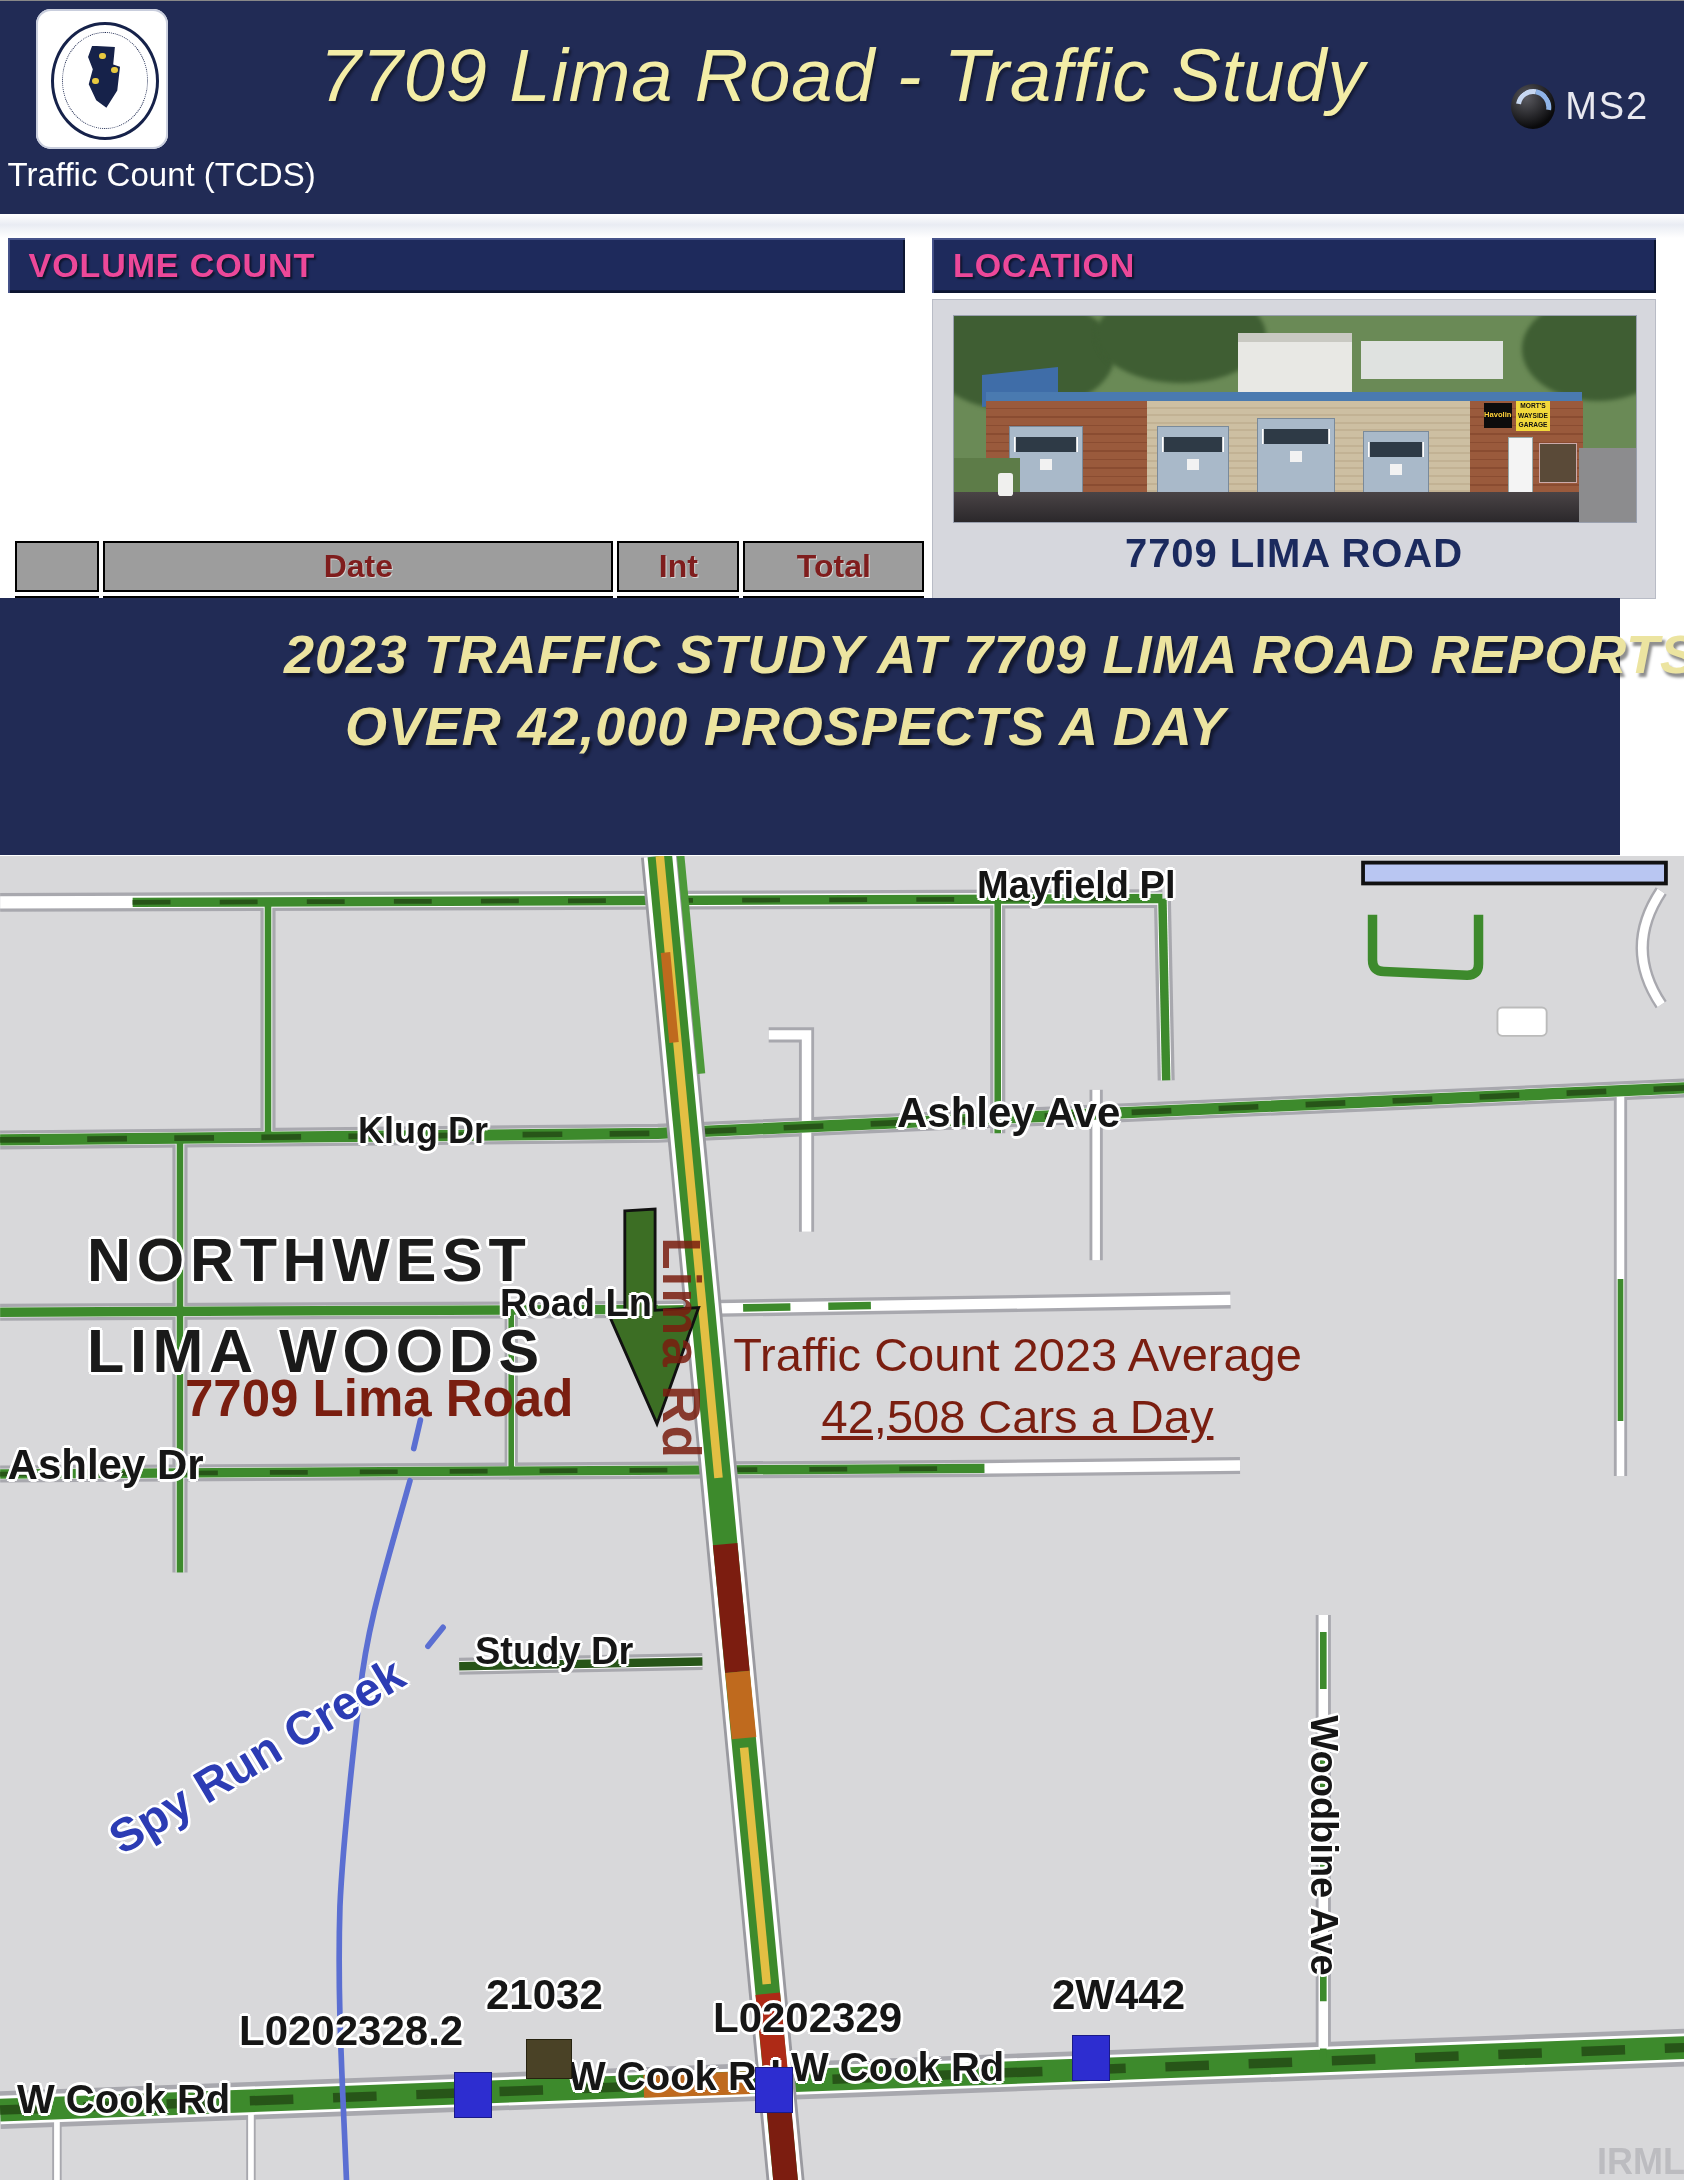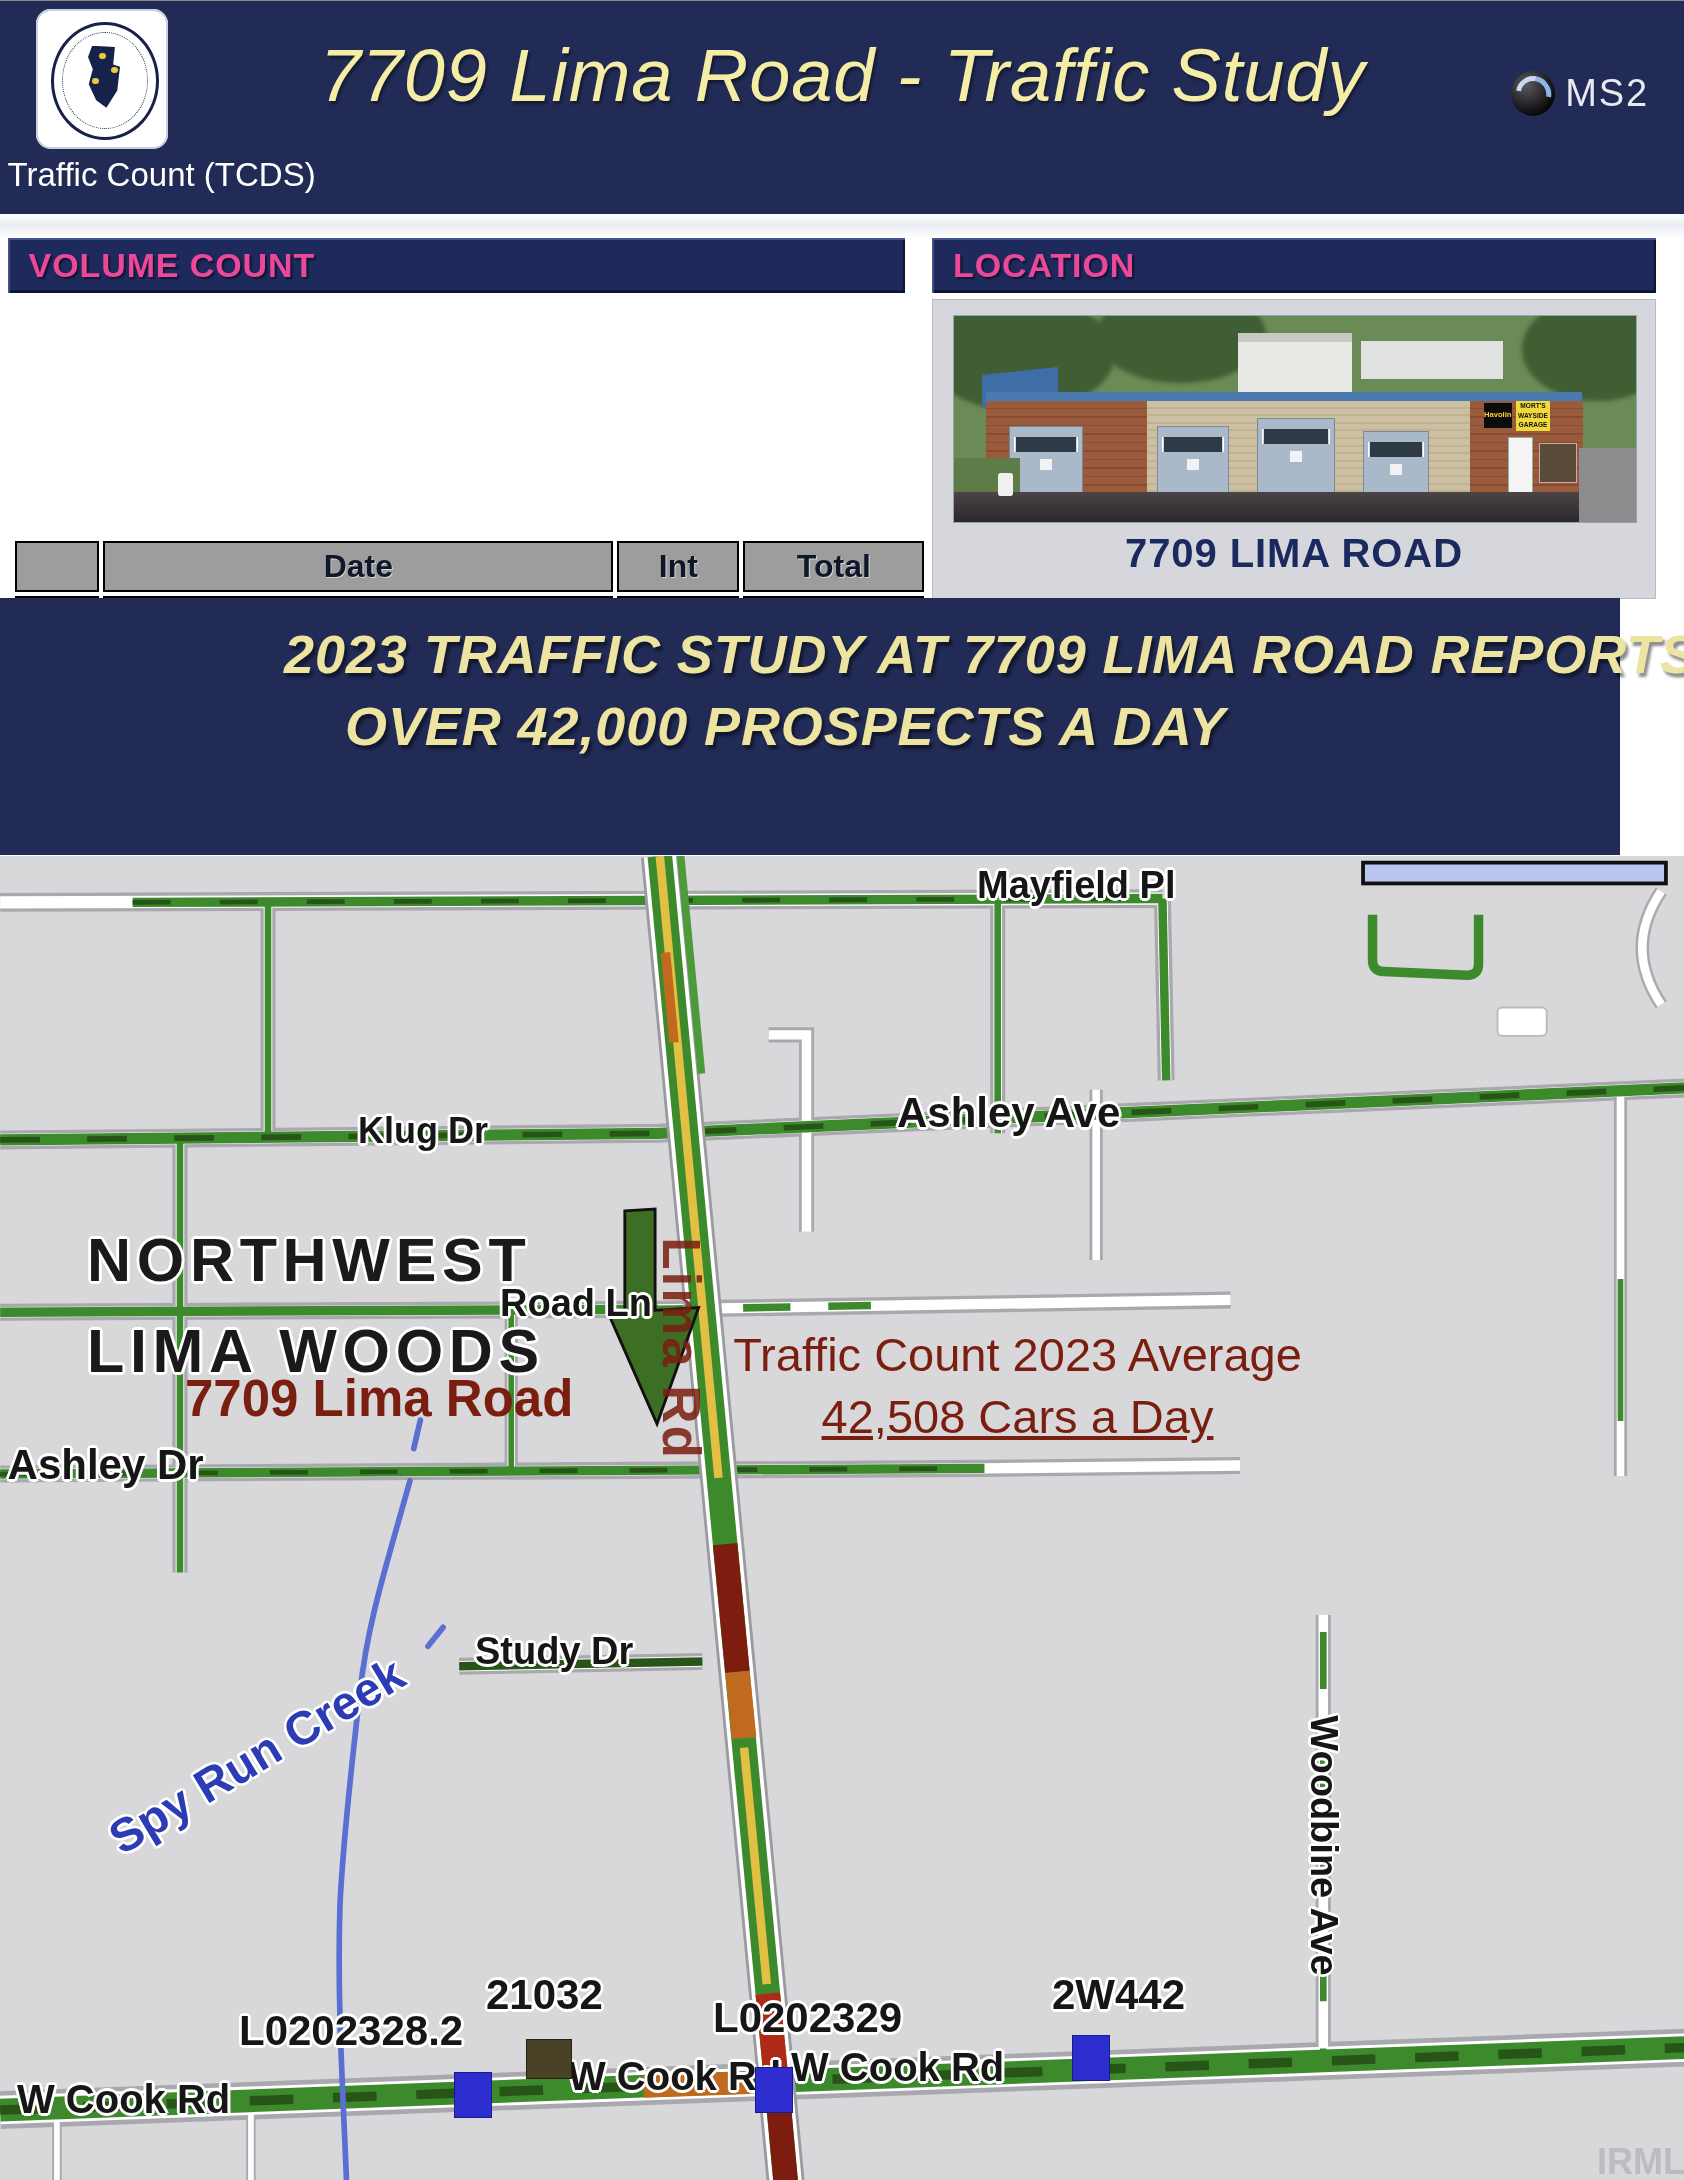--- a/index.html
+++ b/index.html
@@ -13,21 +13,21 @@
   .seal{position:absolute;left:15px;top:13.2px;width:102px;height:112px;border-radius:50%;
         border:3.8px solid #16224a;background:#fff;}
   .seal-ring{position:absolute;left:7.6px;top:7.6px;right:7.6px;bottom:7.6px;border-radius:50%;
              border:1.9px dotted #16224a;}
   .state-shape{position:absolute;left:32px;top:21px;width:34px;height:62px;background:#16224a;
                clip-path:polygon(18% 0,85% 2%,80% 30%,100% 34%,92% 72%,60% 100%,30% 88%,8% 62%,20% 38%,6% 18%);}
   .torch-dot{position:absolute;width:6.6px;height:6.6px;border-radius:50%;background:#e8c93f;}
   .page-title{position:absolute;left:0;top:32px;width:1685px;text-align:center;
               font-size:74px;font-style:italic;color:#f3eda6;letter-spacing:0.9px;
               text-shadow:1.9px 2.8px 2.8px rgba(0,0,0,.4);white-space:nowrap;}
-  .ms2{position:absolute;right:36px;top:68px;height:49px;display:flex;align-items:center;gap:10px;}
+  .ms2{position:absolute;right:36px;top:81px;height:49px;display:flex;align-items:center;gap:10px;}
   .ms2-globe{position:relative;width:44px;height:45px;border-radius:50%;
              background:radial-gradient(circle at 35% 30%,#5a5a60,#0a0a0c 72%);}
   .ms2-swoosh{position:absolute;left:4.7px;top:4.7px;right:4.7px;bottom:4.7px;border-radius:50%;
               border:5.7px solid transparent;border-right-color:#8fb4e8;border-top-color:#c8d8f2;
               transform:rotate(-35deg);}
   .ms2-text{font-size:38px;color:#e9e9f0;letter-spacing:1.9px;}
   .tcds-label{position:absolute;left:7.6px;top:155px;font-size:33px;color:#fff;}
 
   
   .divider-strip{position:absolute;left:0;top:213px;width:1685px;height:24px;
@@ -38,21 +38,21 @@
   .panel-bar{position:absolute;top:0;height:55px;background:#1e2a5c;color:#ec4899;
              font-size:34px;font-weight:bold;line-height:55px;padding-left:21px;
              box-sizing:border-box;letter-spacing:0.9px;
              box-shadow:inset 1.9px 1.9px 0 #46538a,inset -1.9px -2.8px 0 #0c1530;
              text-shadow:1.9px 1.9px 1.9px rgba(0,0,0,.5);}
   .vc-bar{left:7.6px;width:897px;}
   .loc-bar{left:932px;width:724px;}
 
   .vc-table{position:absolute;left:11.4px;top:299px;border-collapse:separate;border-spacing:4.7px;
             background:#fff;}
-  .vc-table th,.vc-table td{border:2.8px solid #000;font-size:32px;font-weight:bold;color:#0f172a;
+  .vc-table th,.vc-table td{border:2.8px solid #000;font-size:32px;font-weight:bold;color:#7f1d1d;
             text-align:center;padding:0 7px;}
   .vc-table th{background:#9d9d9d;height:47px;text-shadow:0.9px 0.9px 0 #d5d5d5;}
   .vc-table td{background:#f8f8e9;height:42px;}
   .col-icon{width:66px;} .col-date{width:492px;} .col-int{width:104px;} .col-total{width:163px;}
   .eye-svg{width:44px;height:26.5px;display:inline-block;vertical-align:middle;}
 
   .loc-body{position:absolute;left:932px;top:61px;width:724px;height:300px;background:#d6d7dd;
             border:0.9px solid #b9bcc6;box-sizing:border-box;}
   .loc-caption{position:absolute;left:0;top:231px;width:100%;text-align:center;
                font-size:40px;font-weight:bold;color:#1b2a5e;letter-spacing:0.9px;}

